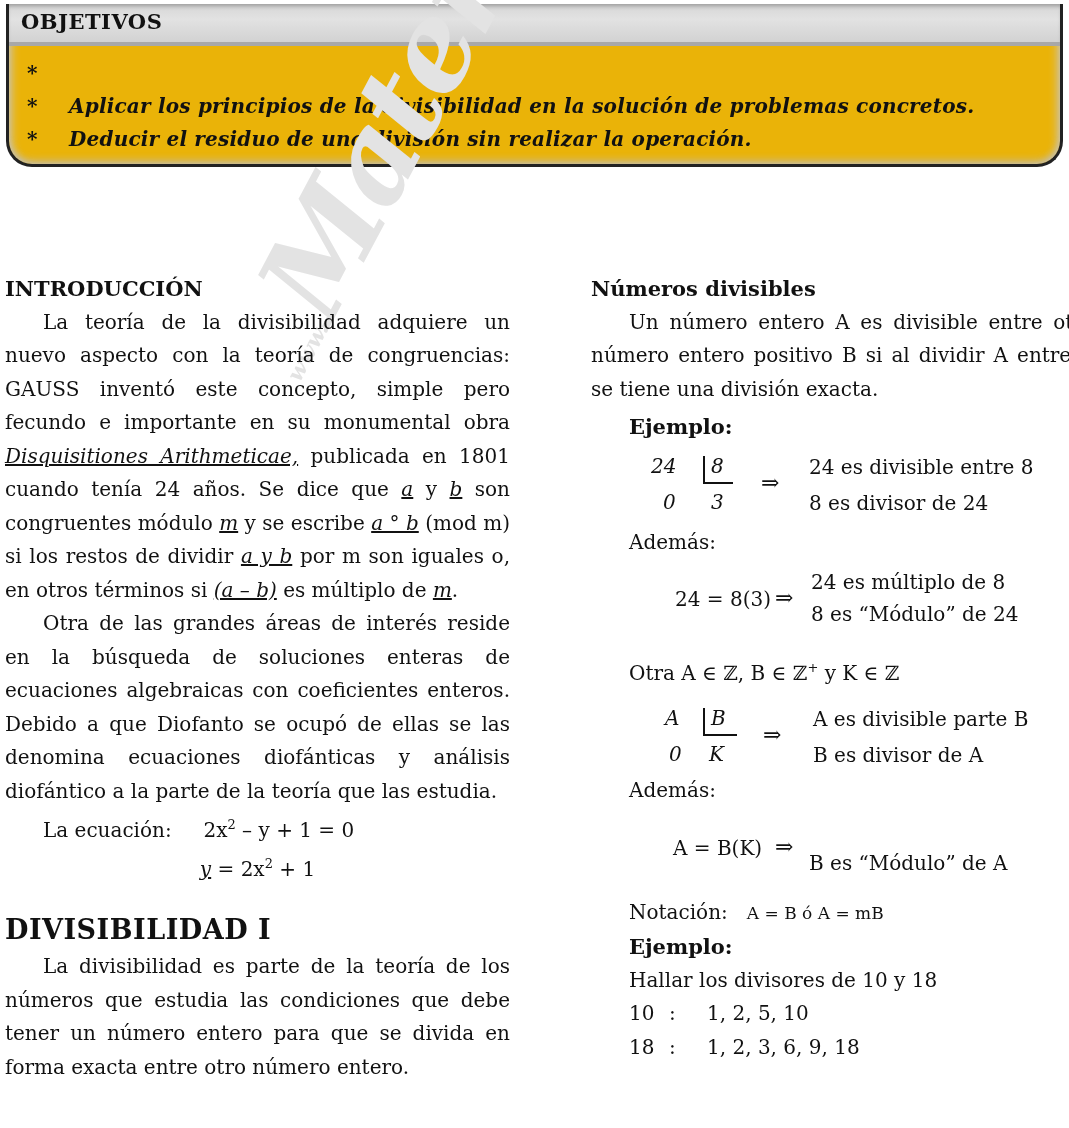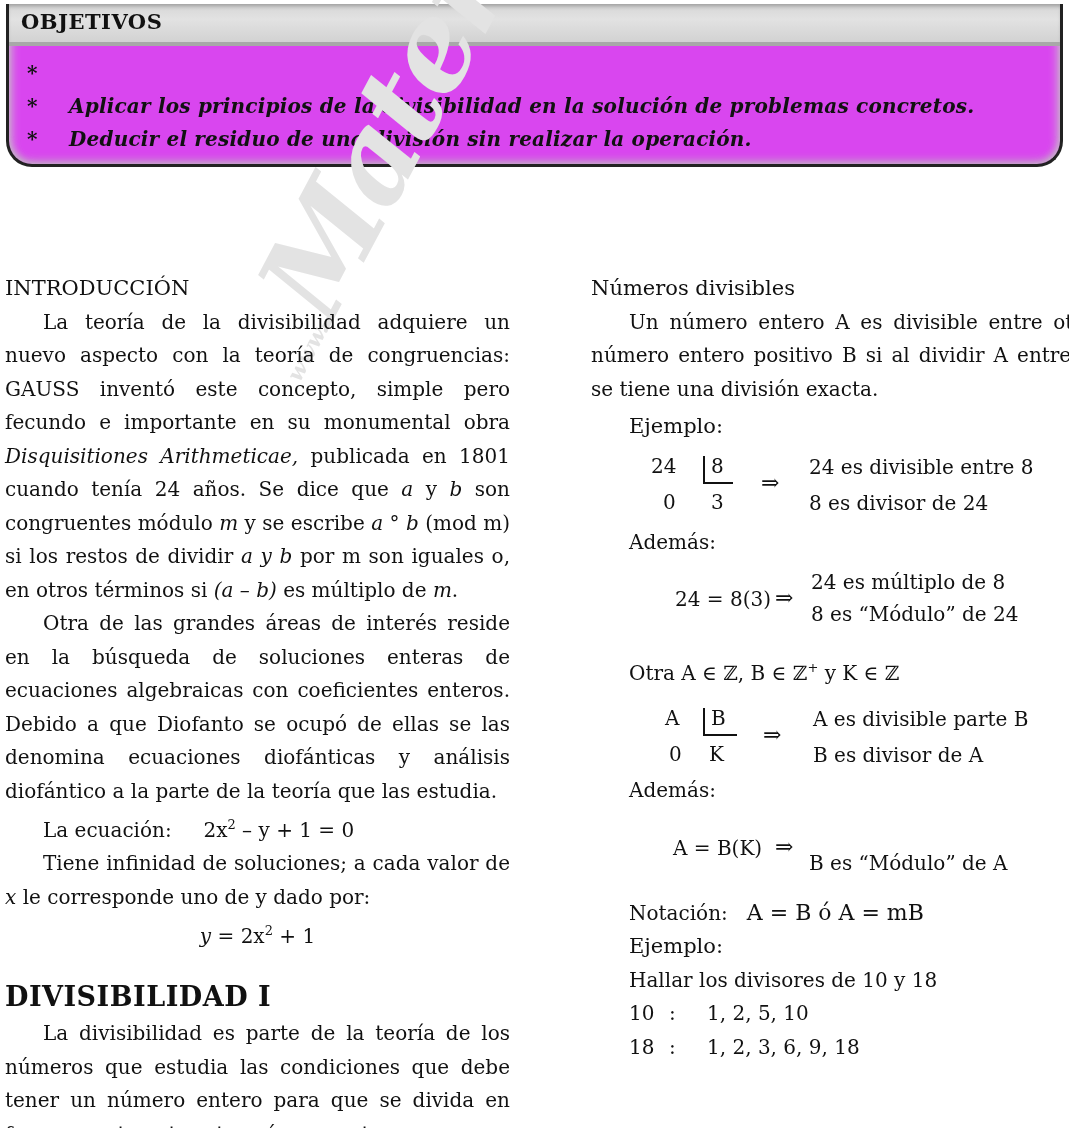--- a/index.html
+++ b/index.html
@@ -6,21 +6,21 @@
   body {
     width: 1069px; height: 1128px; position: relative; overflow: hidden;
     font-family: "DejaVu Serif", "Liberation Serif", serif;
     color: #111;
   }
   .objectives-box {
     position: absolute; left: 6px; top: 4px; width: 1057px; height: 163px;
     border-left: 3px solid #222; border-right: 3px solid #222; border-bottom: 3px solid #222;
     border-radius: 0 0 26px 26px;
     box-shadow: inset 0 -8px 10px -6px #bdbdbd, inset -8px 0 10px -6px #c8c8c8, inset 8px 0 10px -6px #c8c8c8;
-    background: #d946ef;
+    background: #eab308;
     box-sizing: border-box;
   }
   .objectives-header {
     position: absolute; left: 0; top: 0; right: 0; height: 38px;
     background: linear-gradient(#d6d6d6, #e2e2e2 40%, #d2d2d2);
     border-bottom: 4px solid #a8a8a8;
     box-shadow: inset 0 4px 4px -2px #9a9a9a;
   }
   .objectives-title {
     position: absolute; left: 12px; top: 5px;
@@ -36,29 +36,29 @@
     transform: rotate(-62deg); transform-origin: left top;
     font-family: "DejaVu Serif", serif; font-style: italic; font-weight: bold;
     color: #e3e3e3; font-size: 120px; white-space: nowrap; letter-spacing: -4px;
     z-index: 0; pointer-events: none;
   }
   .watermark .small { font-size: 22px; letter-spacing: 0; }
 
   .col { position: absolute; top: 272px; z-index: 1; font-size: 20px; line-height: 33.5px; }
   .col-left { left: 5px; width: 505px; }
   .col-right { left: 591px; width: 504px; }
-  .h2 { font-weight: normal; font-size: 21px; }
+  .h2 { font-weight: bold; font-size: 21px; }
   .h1 { font-weight: bold; font-size: 27px; letter-spacing: 0.5px; margin-top: 24px; line-height: 40px; }
   .p { text-align: justify; }
   .indent { text-indent: 38px; }
-  .it { font-style: italic; }
+  .it { font-style: italic; text-decoration: underline; }
   .center { text-align: center; }
   .math { font-family: "DejaVu Serif", serif; }
   .divbox { position: relative; height: 72px; margin-top: 6px; }
-  .divbox .n { position: absolute; }
+  .divbox .n { position: absolute; font-style: italic; }
   .divbox .vline { position: absolute; width: 2px; background: #111; }
   .divbox .hline { position: absolute; height: 2px; background: #111; }
   .arrow { position: absolute; font-size: 22px; }
   .res { position: absolute; line-height: 34px; }
   .block { position: relative; }
 </style>
 </head>
 <body>
 
 <div class="objectives-box">
@@ -82,21 +82,20 @@
 
 <div class="watermark">
   <span class="small">www.</span><span>Matematica1</span>
 </div>
 
 <div class="col col-left">
   <div class="h2">INTRODUCCIÓN</div>
   <div class="p indent"><span>La teoría de la divisibilidad  adquiere un nuevo aspecto con la teoría de congruencias: GAUSS inventó este concepto, simple pero fecundo e importante en su monumental obra </span><span class="it">Disquisitiones  Arithmeticae,</span><span> publicada en 1801 cuando tenía 24 años. Se dice que </span><span class="it">a</span><span> y </span><span class="it">b</span><span> son congruentes  módulo </span><span class="it">m</span><span> y  se escribe </span><span class="it">a ° b</span><span> (mod m) si los restos de dividir </span><span class="it">a y b</span><span> por m son iguales o, en otros términos si </span><span class="it">(a – b)</span><span> es múltiplo de </span><span class="it">m</span><span>.</span></div>
   <div class="p indent">Otra de las grandes áreas de interés reside en la búsqueda de soluciones enteras de ecuaciones algebraicas con coeficientes enteros. Debido a que Diofanto se ocupó de ellas se las denomina ecuaciones diofánticas y análisis diofántico a la parte de la teoría que las estudia.</div>
   <div class="indent"><span>La ecuación:</span>&nbsp;&nbsp;&nbsp;&nbsp;&nbsp;<span class="math"><span>2x</span><sup style="font-size:13px">2</sup><span> – y + 1 = 0</span></span></div>
-  <div class="p indent"><span>Tiene infinidad de soluciones; a cada valor de </span><span class="it">x</span><span> le corresponde uno de y dado por:</span></div>
   <div class="center math"><span class="it">y</span><span> = 2x</span><sup style="font-size:13px">2</sup><span> + 1</span></div>
 
   <div class="h1">DIVISIBILIDAD I</div>
   <div class="p indent">La divisibilidad es parte de la teoría de los números que estudia las condiciones que debe tener un número entero para que se divida en forma exacta entre otro número entero.</div>
 </div>
 
 <div class="col col-right">
   <div class="h2">Números divisibles</div>
   <div class="p indent">Un número entero A es divisible entre otro número entero positivo B si al dividir A entre B se tiene una división exacta.</div>
   <div class="h2" style="padding-left:38px;margin-top:4px">Ejemplo:</div>
@@ -135,21 +134,21 @@
     <span class="res" style="left:148px;top:36px">B es divisor de A</span>
   </div>
 
   <div style="padding-left:38px;margin-top:0px">Además:</div>
   <div class="block" style="height:72px;margin-top:6px">
     <span class="res" style="left:82px;top:17px">A = B(K)</span>
     <span class="arrow" style="left:184px;top:16px">⇒</span>
     <span class="res" style="left:218px;top:32px">B es “Módulo” de A</span>
   </div>
 
-  <div style="padding-left:38px;margin-top:10px"><span>Notación:</span>&nbsp;&nbsp;&nbsp;<span class="math" style="font-size:22px">A = B ó A = mB</span></div>
+  <div style="padding-left:38px;margin-top:10px"><span>Notación:</span>&nbsp;&nbsp;&nbsp;<span class="math" style="font-size:17px">A = B ó A = mB</span></div>
   <div class="h2" style="padding-left:38px">Ejemplo:</div>
   <div style="padding-left:38px">Hallar los divisores de 10 y 18</div>
   <div style="padding-left:38px;display:flex">
     <span style="width:40px">10</span>
     <span style="width:38px">:</span>
     <span>1, 2, 5, 10</span>
   </div>
   <div style="padding-left:38px;display:flex">
     <span style="width:40px">18</span>
     <span style="width:38px">:</span>

